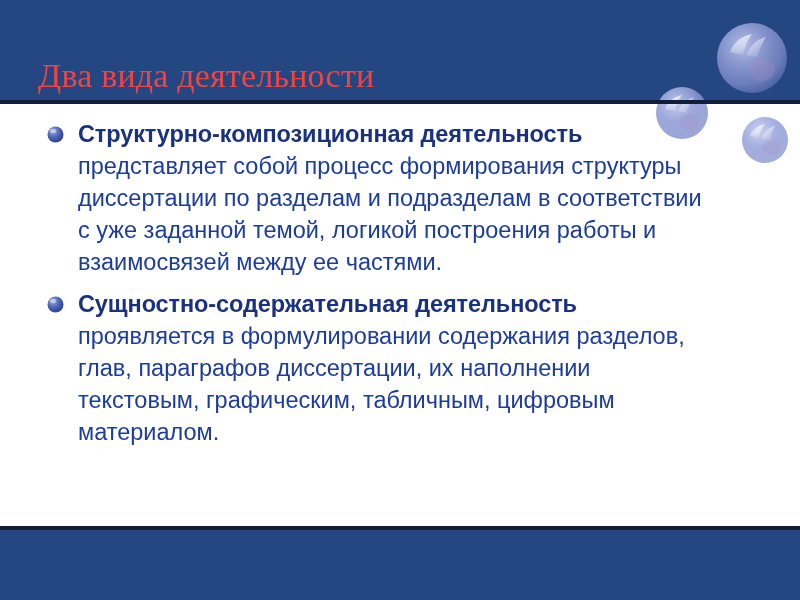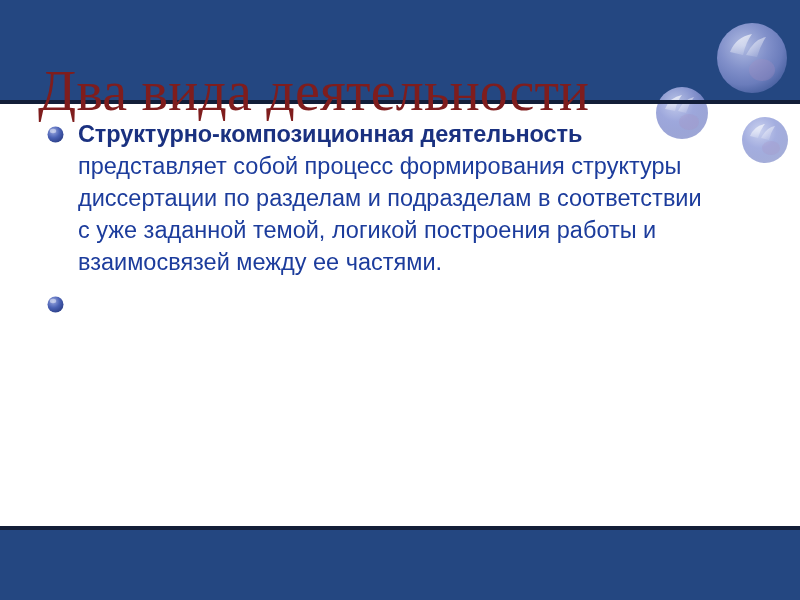--- a/index.html
+++ b/index.html
@@ -38,24 +38,24 @@
     height: 4px;
     background: #121e38;
     z-index: 4;
   }
   .slide-title {
     position: absolute;
     left: 38px;
     top: 27px;
     width: 640px;
     font-family: "Liberation Serif", "DejaVu Serif", serif;
-    font-size: 56px;
+    font-size: 34px;
     line-height: 52px;
     font-weight: 400;
-    color: #7f1d1d;
+    color: #ef4444;
     letter-spacing: 0.2px;
     white-space: nowrap;
     z-index: 5;
   }
 
   
   .footer-rule {
     position: absolute;
     left: 0;
     top: 526px;
@@ -220,20 +220,21 @@
             <radialGradient id="mk2" cx="36%" cy="30%" r="75%">
               <stop offset="0%" stop-color="#9aa8e0"></stop>
               <stop offset="55%" stop-color="#4a61b4"></stop>
               <stop offset="100%" stop-color="#2c3f88"></stop>
             </radialGradient>
           </defs>
           <circle cx="8.5" cy="8.5" r="8" fill="url(#mk2)"></circle>
           <ellipse cx="6" cy="5" rx="3.2" ry="2.2" fill="#ffffff" opacity="0.45"></ellipse>
         </svg>
       </span>
+      <p class="para"><span class="lead">Сущностно-содержательная деятельность</span><span> проявляется в формулировании содержания разделов, глав, параграфов диссертации, их наполнении текстовым, графическим, табличным, цифровым материалом.</span></p>
     </div>
 
   </div>
 
   <div class="footer-rule"></div>
   <div class="footer-band"></div>
 
 </div>
 
 </body></html>

